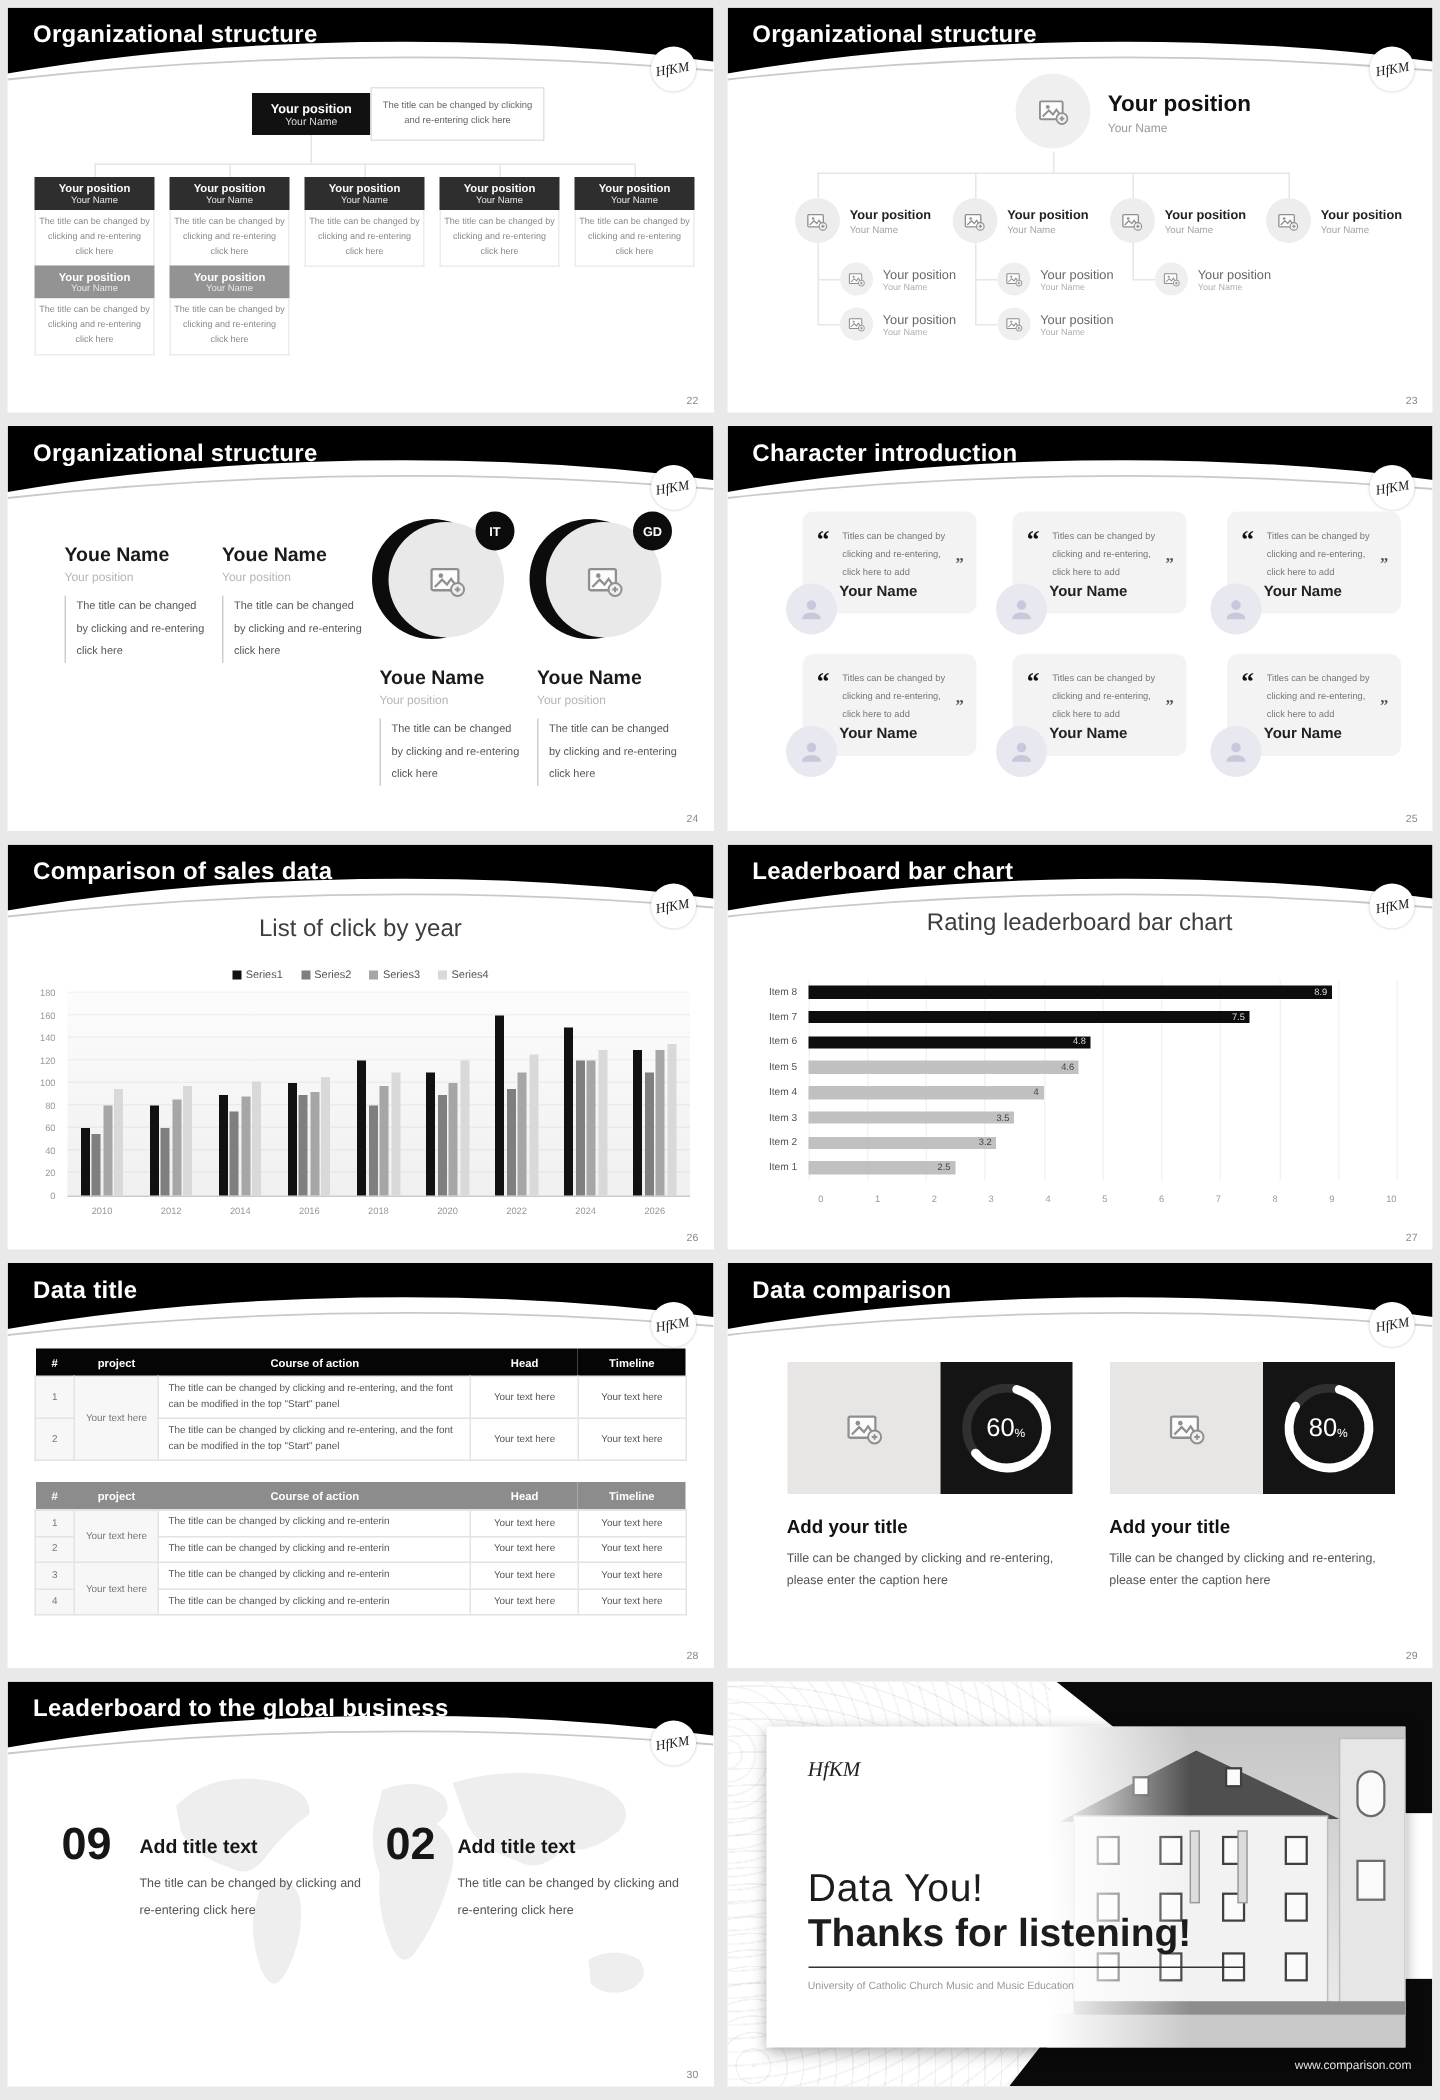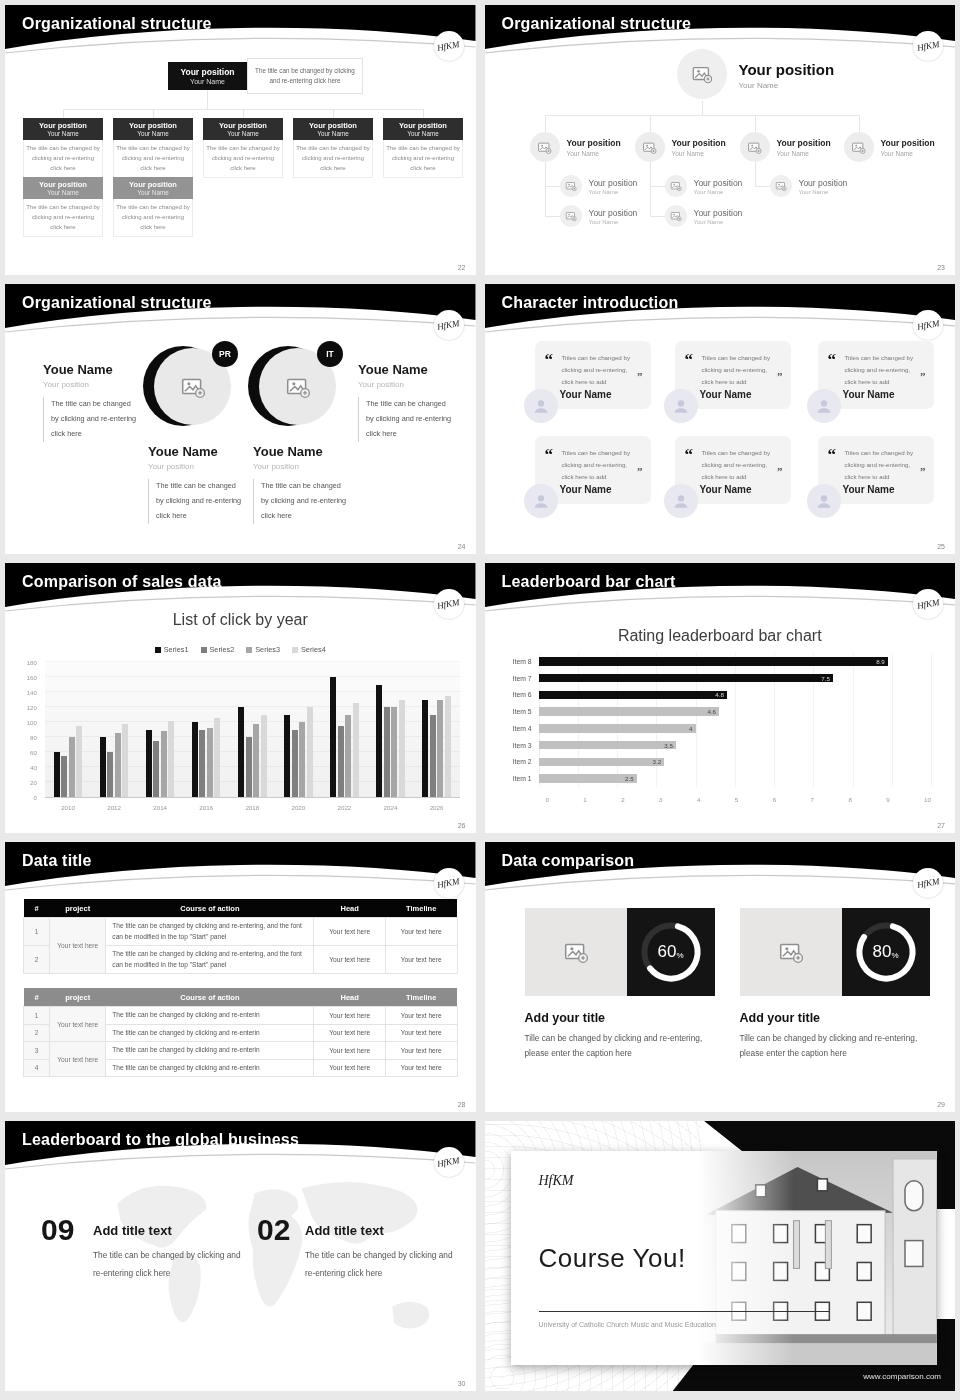--- a/index.html
+++ b/index.html
@@ -366,48 +366,48 @@
       <div class="logo-dot">
           <span>HfKM</span>
         </div>
     </div>
     <div class="s24col" style="left:38px">
       <div class="s24name">Youe Name</div>
       <div class="s24pos">Your position</div>
       <div class="s24body">The title can be changed by clicking and re-entering click here</div>
     </div>
     <div class="s24col" style="left:143px">
-      <div class="cres">
-          <div class="blackc"></div>
-        <div class="grayc">
-            <svg width="26" height="26" viewBox="0 0 24 24">
-              <use href="#ic-pic"></use>
-            </svg>
-          </div>
-        <div class="badge">PR</div>
-        </div>
       <div class="s24name">Youe Name</div>
       <div class="s24pos">Your position</div>
       <div class="s24body">The title can be changed by clicking and re-entering click here</div>
     </div>
     <div class="s24col" style="left:248px">
       <div class="cres">
           <div class="blackc"></div>
         <div class="grayc">
             <svg width="26" height="26" viewBox="0 0 24 24">
               <use href="#ic-pic"></use>
             </svg>
           </div>
         <div class="badge">IT</div>
         </div>
       <div class="s24name">Youe Name</div>
       <div class="s24pos">Your position</div>
       <div class="s24body">The title can be changed by clicking and re-entering click here</div>
     </div>
     <div class="s24col" style="left:353px">
+      <div class="cres">
+          <div class="blackc"></div>
+        <div class="grayc">
+            <svg width="26" height="26" viewBox="0 0 24 24">
+              <use href="#ic-pic"></use>
+            </svg>
+          </div>
+        <div class="badge">GD</div>
+        </div>
       <div class="s24name">Youe Name</div>
       <div class="s24pos">Your position</div>
       <div class="s24body">The title can be changed by clicking and re-entering click here</div>
     </div>
     <div class="pagenum">24</div>
   </section>
 
   <section class="slide">
     <div class="sl-head">
       <svg class="head-svg" viewBox="0 0 470 58" preserveAspectRatio="none">
@@ -612,21 +612,21 @@
   <section class="slide">
     <div class="sl-head">
       <svg class="head-svg" viewBox="0 0 470 58" preserveAspectRatio="none">
           <use href="#headcurve"></use>
         </svg>
       <div class="sl-title">Leaderboard bar chart</div>
       <div class="logo-dot">
           <span>HfKM</span>
         </div>
     </div>
-    <div class="chart-title" style="top:64px">Rating leaderboard bar chart</div>
+    <div class="chart-title" style="top:44px">Rating leaderboard bar chart</div>
     <div class="lb-area">
       <div class="lb-labels">
           <div>Item 8</div>
           <div>Item 7</div>
           <div>Item 6</div>
           <div>Item 5</div>
           <div>Item 4</div>
           <div>Item 3</div>
           <div>Item 2</div>
           <div>Item 1</div>
@@ -916,20 +916,21 @@
               <rect x="120" y="28" width="10" height="12"></rect>
           </g>
           <rect x="96" y="70" width="6" height="48" fill="#dcdcdc" stroke="#9a9a9a" stroke-width="1"></rect>
           <rect x="128" y="70" width="6" height="48" fill="#dcdcdc" stroke="#9a9a9a" stroke-width="1"></rect>
           <rect x="0" y="192" width="240" height="23" fill="#c9c9c9"></rect>
           <rect x="18" y="184" width="222" height="9" fill="#8d8d8d"></rect>
         </svg>
       </div>
       <div class="ty-fade"></div>
       <div class="ty-logo">HfKM</div>
-      <div class="ty-line1">Course You!</div>
+      <div class="ty-line1">Data You!</div>
+      <div class="ty-line2">Thanks for listening!</div>
       <div class="ty-rule"></div>
       <div class="ty-sub">University of Catholic Church Music and Music Education</div>
     </div>
     <div class="ty-url">www.comparison.com</div>
   </section>
 
 </div>
 
 </body></html>

